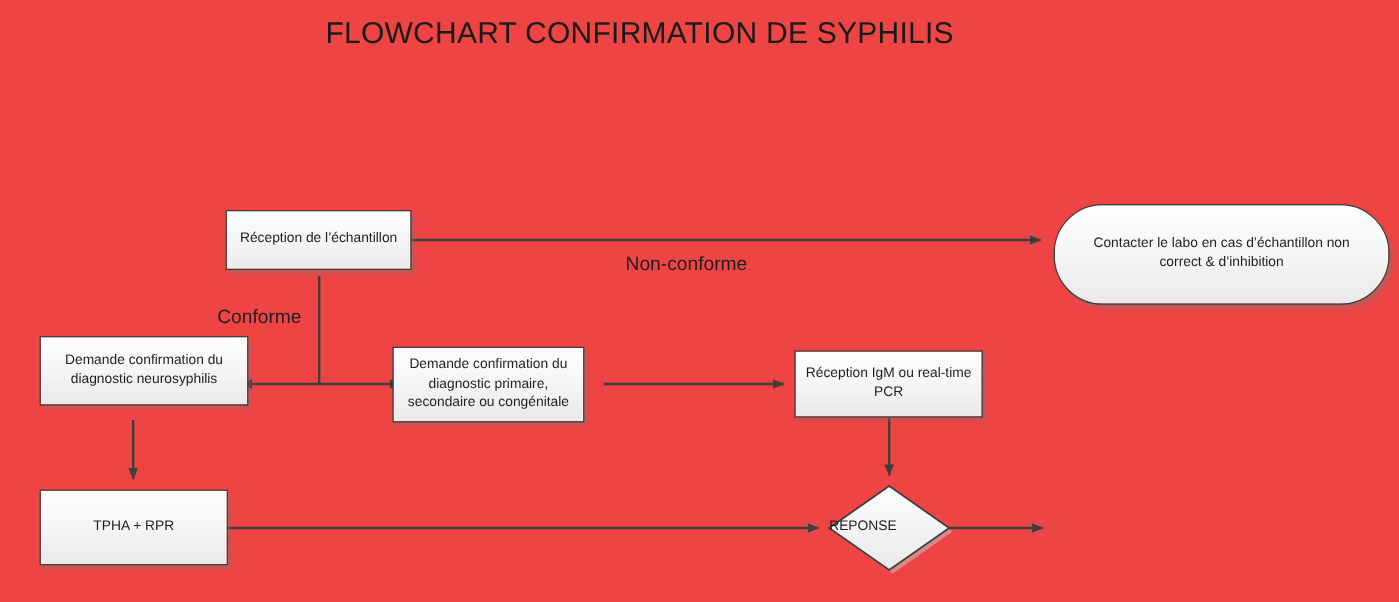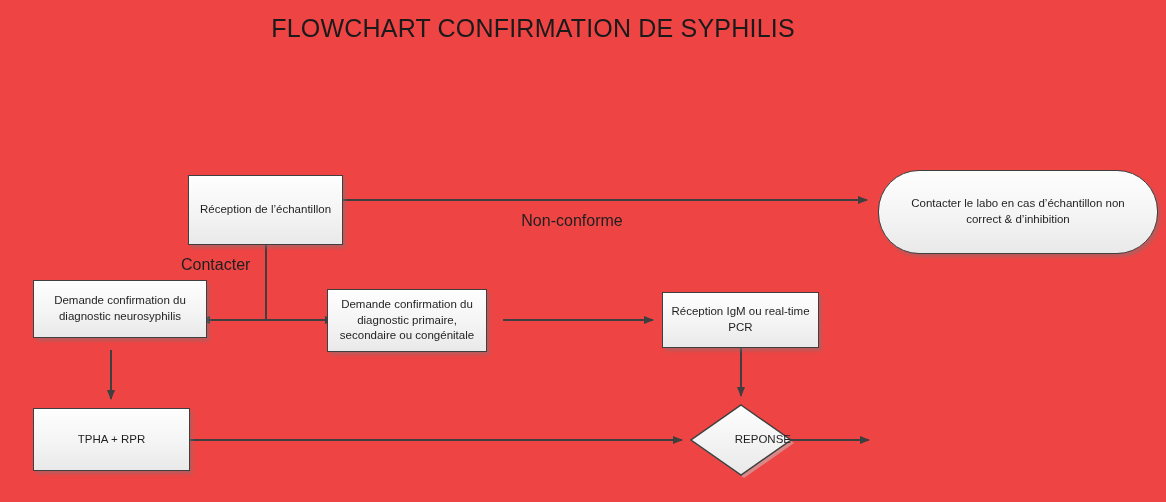--- a/index.html
+++ b/index.html
@@ -13,29 +13,29 @@
   }
   .node{
     position:absolute;box-sizing:border-box;
     display:flex;align-items:center;justify-content:center;text-align:center;
     border:1.5px solid #3f3f3f;
     background:linear-gradient(to bottom,#fefefe 0%,#f4f4f4 55%,#e9e9e9 100%);
     box-shadow:2.5px 3px 3px rgba(120,120,120,0.45);
     font-size:11.5px;line-height:1.35;padding:3px 8px;
   }
   .stadium{border-radius:41px;padding:3px 20px;}
-  #node-reception    {left:188px;top:175px;width:155px;height:70px;}
+  #node-reception    {left:188px;top:175px;width:155px;height:50px;}
   #node-contact-labo {left:878px;top:170px;width:280px;height:84px;}
   #node-neurosyphilis{left:33px; top:280px;width:174px;height:58px;}
   #node-primaire     {left:327px;top:289px;width:160px;height:63px;}
   #node-detection    {left:662px;top:292px;width:157px;height:56px;}
   #node-tpha         {left:33px; top:408px;width:157px;height:63px;}
   #node-rapportage   {left:878px;top:403px;width:280px;height:80px;}
   .diamond-label{
-    position:absolute;left:691px;top:433px;width:100px;text-align:right;
+    position:absolute;left:691px;top:433px;width:100px;text-align:left;
     font-size:11.5px;color:#1f1f1f;
   }
   .edge-label{position:absolute;font-size:16px;color:#1f1f1f;white-space:nowrap;}
   #label-non-conforme{left:572px;top:212px;transform:translateX(-50%);}
   #label-conforme{left:181px;top:256px;}
   svg.wires{position:absolute;left:0;top:0;width:1166px;height:502px;}
 </style>
 </head>
 <body>
 
@@ -97,15 +97,15 @@
   </div>
 
   <div class="node" id="node-tpha">
     <span>TPHA + RPR</span>
   </div>
 
 
   <div class="diamond-label">REPONSE</div>
 
   <div class="edge-label" id="label-non-conforme">Non-conforme</div>
-  <div class="edge-label" id="label-conforme">Contacter</div>
+  <div class="edge-label" id="label-conforme">Conforme</div>
 
 </div>
 
 </body></html>

